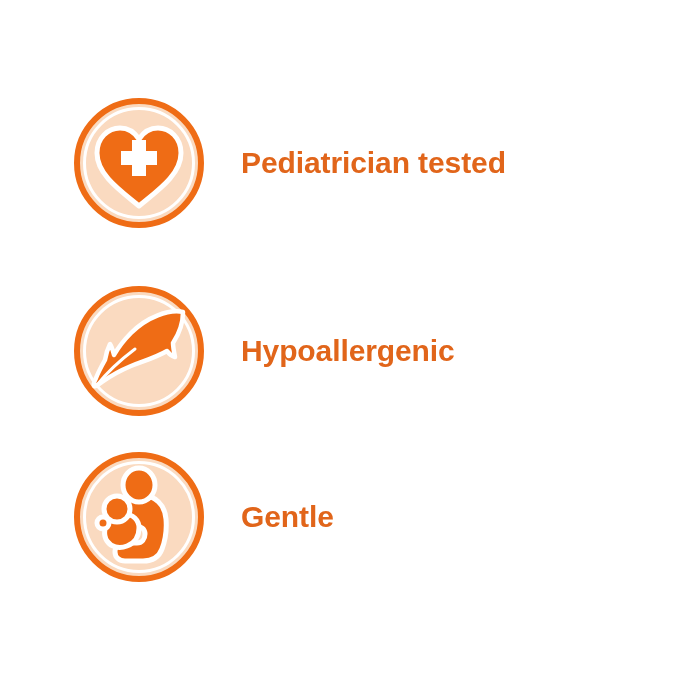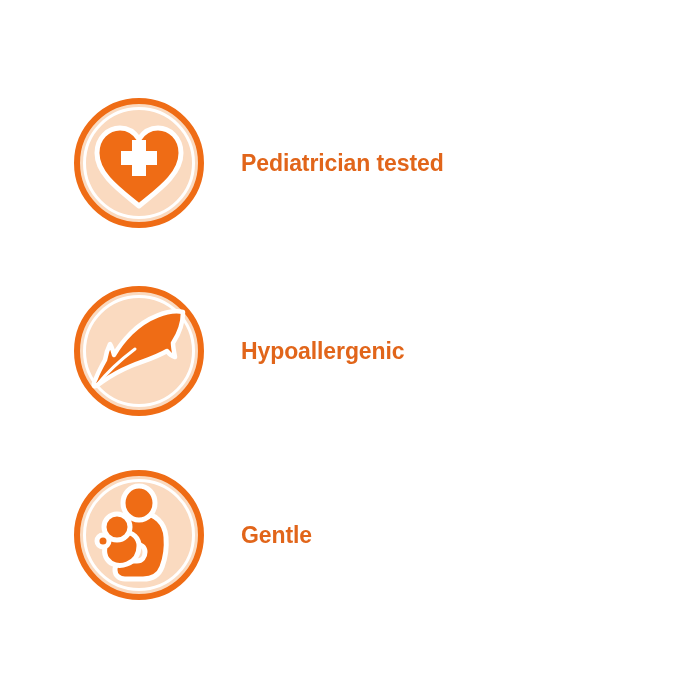--- a/index.html
+++ b/index.html
@@ -22,21 +22,21 @@
   .badge-row {
     position: absolute;
     left: 0;
     width: 679px;
     height: 140px;
     display: flex;
     align-items: center;
   }
   #row-0 { top: 93px; }
   #row-1 { top: 281px; }
-  #row-2 { top: 465px; }
+  #row-2 { top: 447px; }
 
   .badge-icon-wrap {
     position: absolute;
     left: 69px;
     top: 0;
     width: 140px;
     height: 140px;
   }
   .badge-icon-wrap svg {
     display: block;
@@ -45,21 +45,21 @@
   }
   .badge-label {
     position: absolute;
     left: 241px;
     top: 0;
     height: 140px;
     display: flex;
     align-items: center;
     font-family: "Liberation Sans", sans-serif;
     font-weight: bold;
-    font-size: 23px;
+    font-size: 30px;
     letter-spacing: -0.1px;
     color: #e1651a;
     white-space: nowrap;
     line-height: 1;
   }
 </style>
 </head>
 <body>
 
 <div id="badge-list">

